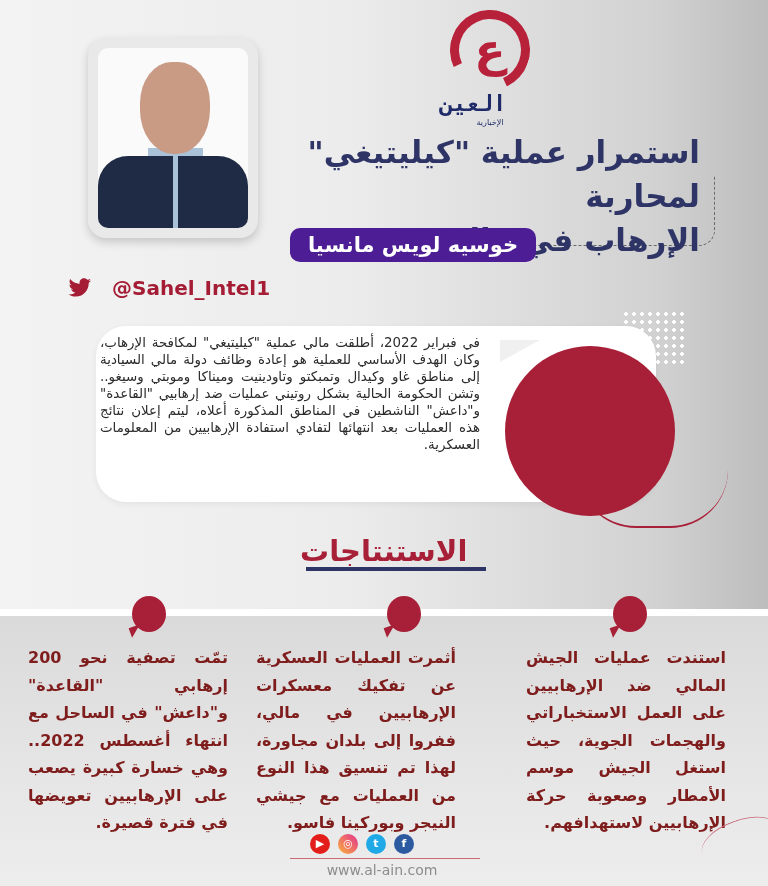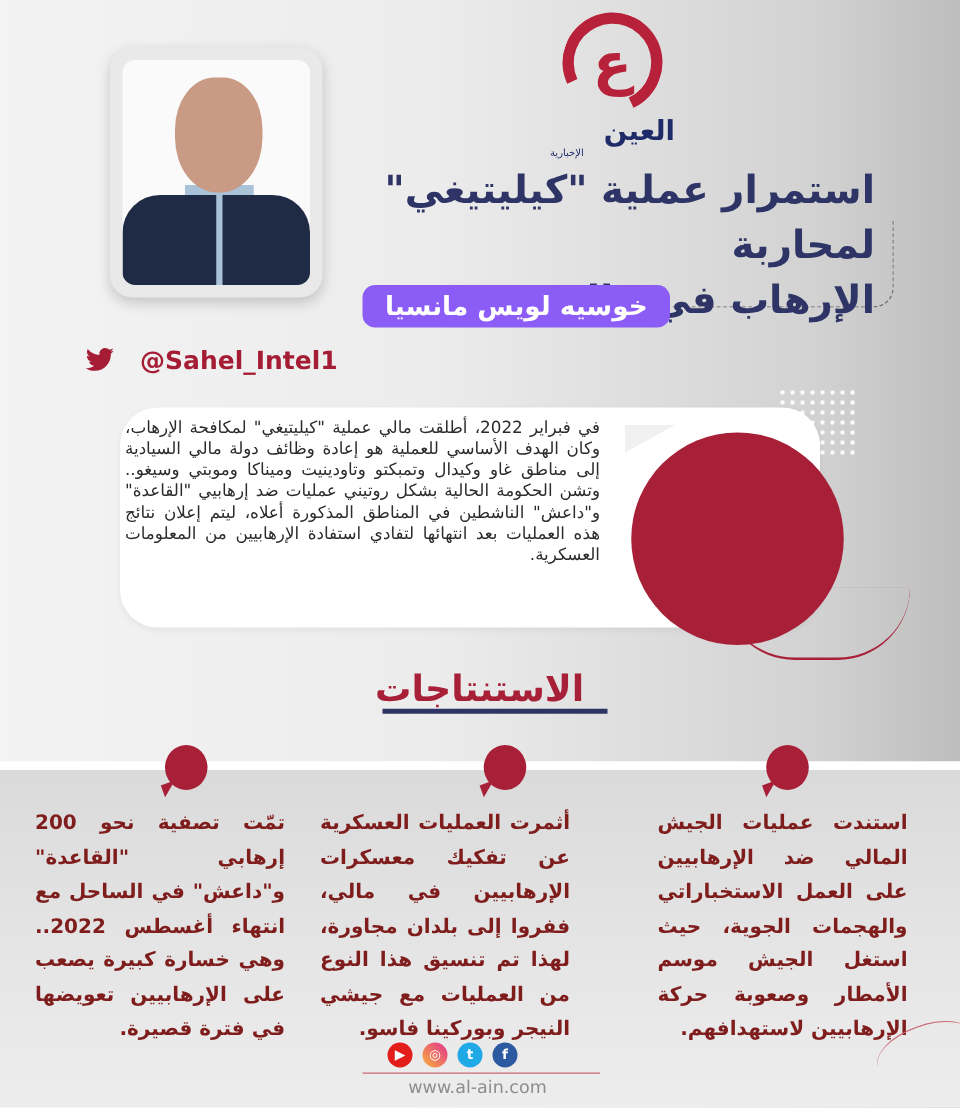--- a/index.html
+++ b/index.html
@@ -17,25 +17,25 @@
   .logo-ring {
     position: absolute; left: 10px; top: 0; width: 80px; height: 80px;
     border-radius: 50%; border: 9px solid #b8213a; border-bottom-color: transparent;
     transform: rotate(20deg);
   }
   .logo-glyph {
     position: absolute; left: 0; top: 10px; width: 100px; text-align: center;
     font-size: 46px; font-weight: bold; color: #b8213a; line-height: 60px;
   }
   .logo-name {
-    position: absolute; left: 0; top: 84px; width: 100px; text-align: right;
-    font-size: 22px; font-weight: bold; color: #1f2a68; line-height: 24px;
+    position: absolute; left: 0; top: 84px; width: 100px; text-align: left;
+    font-size: 22px; font-weight: bold; color: #1f2a68; line-height: 24px; font-family: Liberation Mono, monospace;
   }
   .logo-sub {
-    position: absolute; left: 0; top: 108px; width: 100px; 
+    position: absolute; left: 0; top: 108px; width: 100px; text-align: center;
     font-size: 8px; color: #1f2a68;
   }
 
   
   .photo-frame {
     left: 88px; top: 38px; width: 170px; height: 200px;
     border-radius: 18px; background: #e9e9e9;
     box-shadow: 0 4px 10px rgba(0,0,0,0.18);
     padding: 10px;
   }
@@ -73,21 +73,21 @@
     font-size: 31px; font-weight: bold; color: #2e3566; line-height: 44px;
   }
   .title-line { display: block; }
   .dotted-guide {
     left: 530px; top: 176px; width: 185px; height: 70px;
     border-right: 1.5px dashed #6a6a6a; border-bottom: 1.5px dashed #6a6a6a;
     border-bottom-right-radius: 16px;
   }
   .author-pill {
     left: 290px; top: 228px; width: 246px; height: 34px;
-    background: #8b5cf6; border-radius: 10px;
+    background: #4c1d95; border-radius: 10px;
     color: #fff; font-weight: bold; font-size: 21px; direction: rtl;
     text-align: center; line-height: 34px;
   }
 
   
   .dots {
     left: 622px; top: 310px; width: 64px; height: 54px;
     background-image: radial-gradient(circle, #ffffff 1.6px, transparent 1.8px);
     background-size: 8px 8px;
   }

